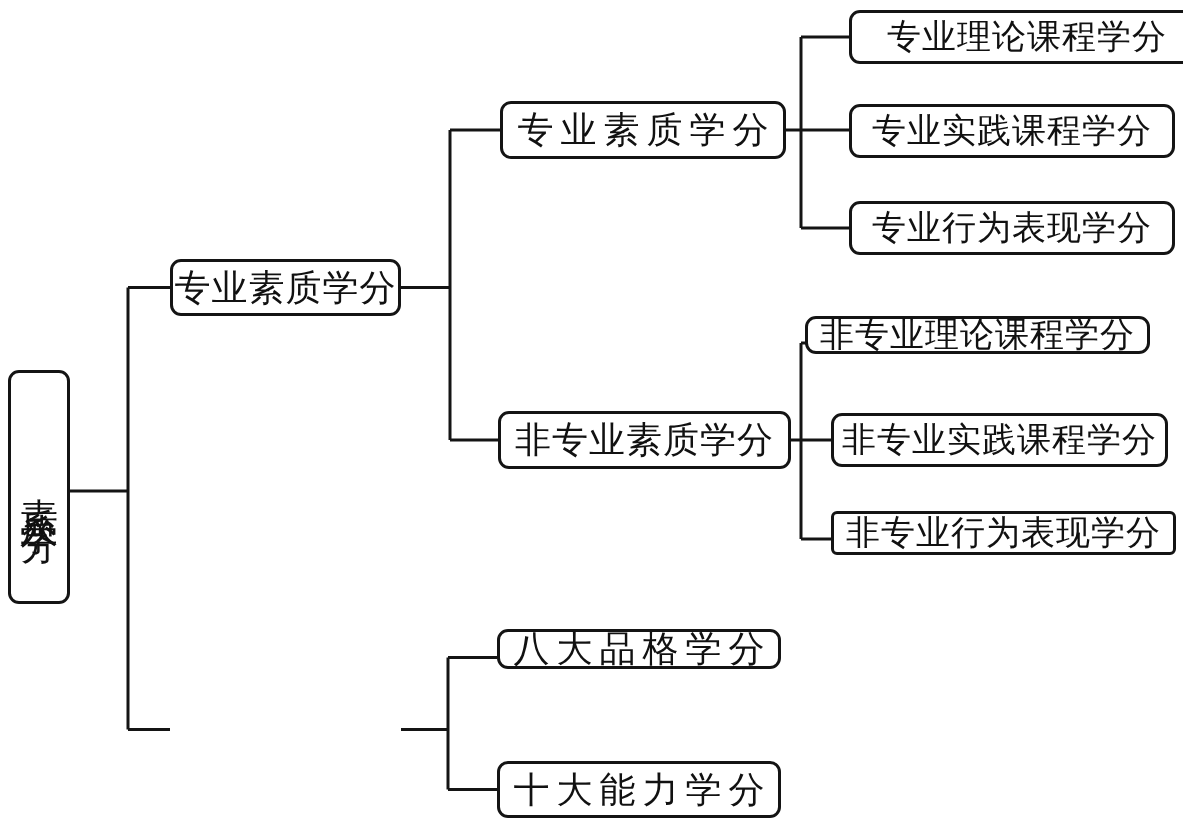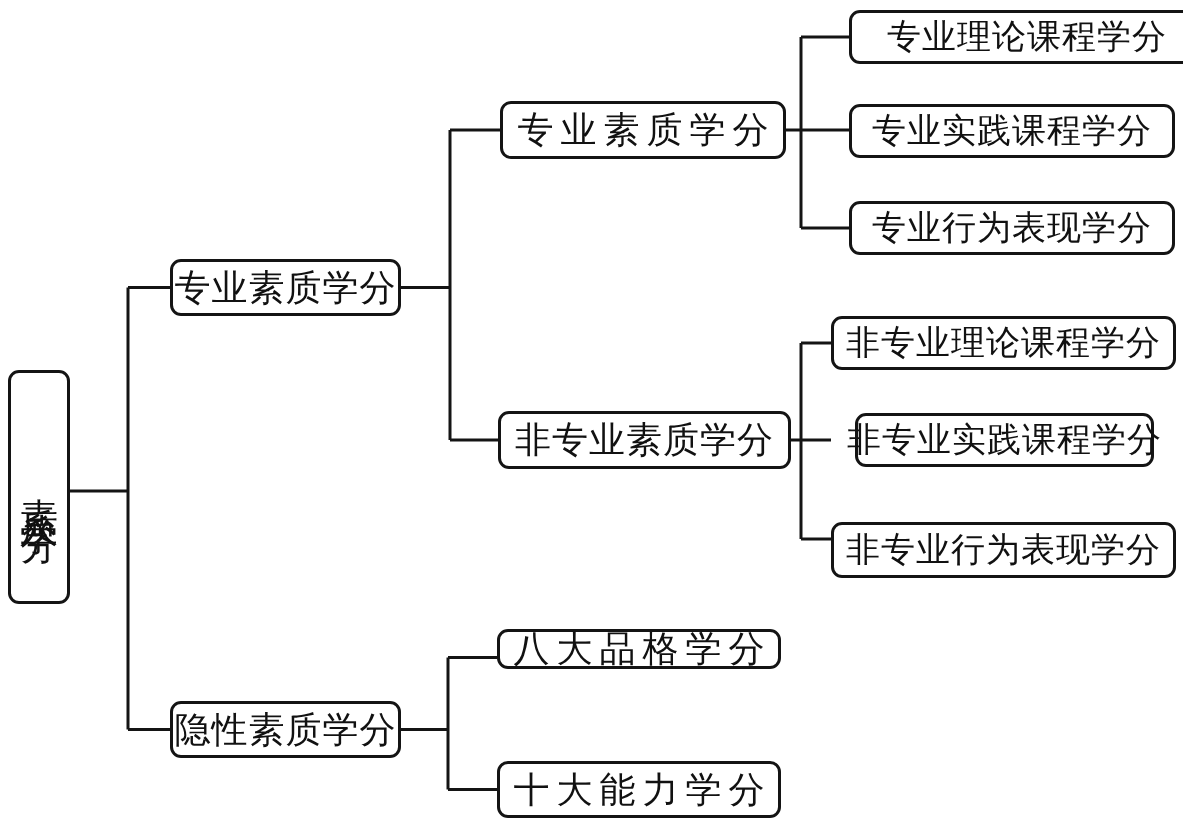--- a/index.html
+++ b/index.html
@@ -56,23 +56,23 @@
   
   .node.professional     { left: 500px; top: 101px; width: 286px; height: 58px; }
   .node.non-professional { left: 498px; top: 411px; width: 293px; height: 58px; }
   .node.eight { left: 497px; top: 629px; width: 284px; height: 40px; }
   .node.ten   { left: 497px; top: 761px; width: 284px; height: 57px; }
 
   
   .node.p-theory   { left: 849px; top: 10px;  width: 356px; height: 54px; }
   .node.p-practice { left: 849px; top: 104px; width: 326px; height: 54px; }
   .node.p-behavior { left: 849px; top: 201px; width: 326px; height: 54px; }
-  .node.n-theory   { left: 831px; top: 316px; width: 345px; height: 54px; }
-  .node.n-practice { left: 831px; top: 413px; width: 299px; height: 54px; margin-left: 24px; }
-  .node.n-behavior { left: 831px; top: 522px; width: 345px; height: 56px; }
+  .node.n-theory   { left: 805px; top: 316px; width: 345px; height: 38px; }
+  .node.n-practice { left: 831px; top: 413px; width: 337px; height: 54px; }
+  .node.n-behavior { left: 831px; top: 511px; width: 345px; height: 44px; border-radius: 6px; }
 </style>
 </head>
 <body>
 
 <div class="stage">
 
   <svg class="wires" viewBox="0 0 1183 824" xmlns="http://www.w3.org/2000/svg">
     <g stroke="#141414" stroke-width="3" fill="none">
 
       <path d="M68 491 H128"></path>
@@ -99,21 +99,20 @@
       <path d="M448 657.5 V789.5"></path>
       <path d="M448 657.5 H497"></path>
       <path d="M448 789.5 H497"></path>
     </g>
   </svg>
 
   <div class="node root">素质学分</div>
 
   <div class="node explicit">专业素质学分</div>
 
-  <div class="node implicit">隐性素质学分</div>
 
   <div class="node professional spread">专业素质学分</div>
 
   <div class="node non-professional">非专业素质学分</div>
 
   <div class="node p-theory small">专业理论课程学分</div>
 
   <div class="node p-practice small">专业实践课程学分</div>
 
   <div class="node p-behavior small">专业行为表现学分</div>

